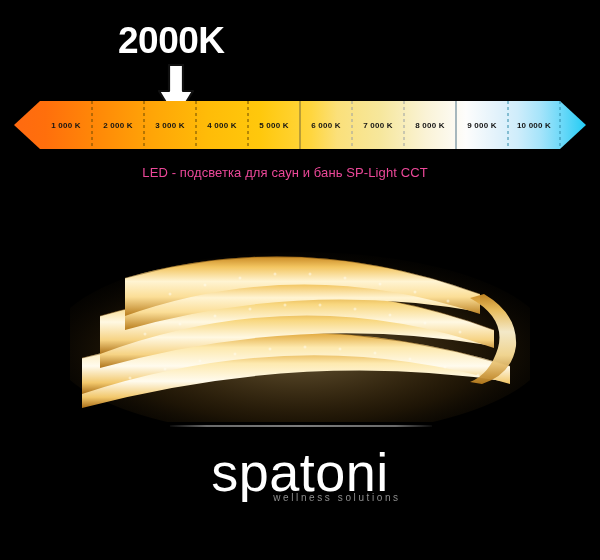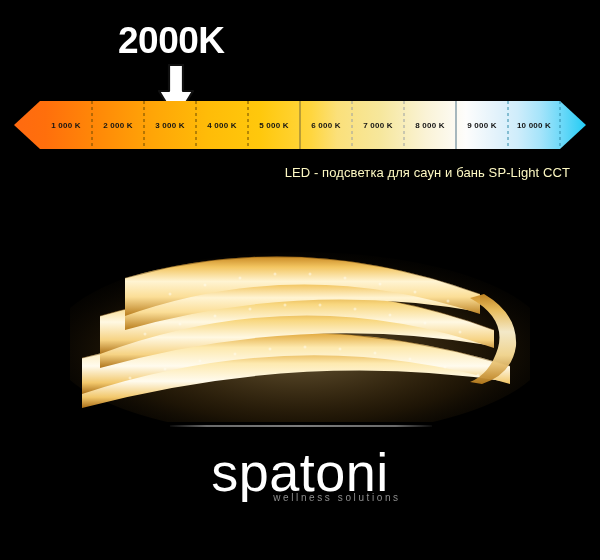--- a/index.html
+++ b/index.html
@@ -57,23 +57,23 @@
     dominant-baseline: middle;
     letter-spacing: 0.2px;
   }
 
   
   #caption {
     position: absolute;
     left: 0;
     top: 165px;
     width: 570px;
-    text-align: right;
+    text-align: center;
     font-size: 13px;
-    color: #fef9c3;
+    color: #ec4899;
     letter-spacing: 0.1px;
     white-space: nowrap;
   }
 
   
   #product {
     position: absolute;
     left: 70px;
     top: 232px;
     width: 460px;

